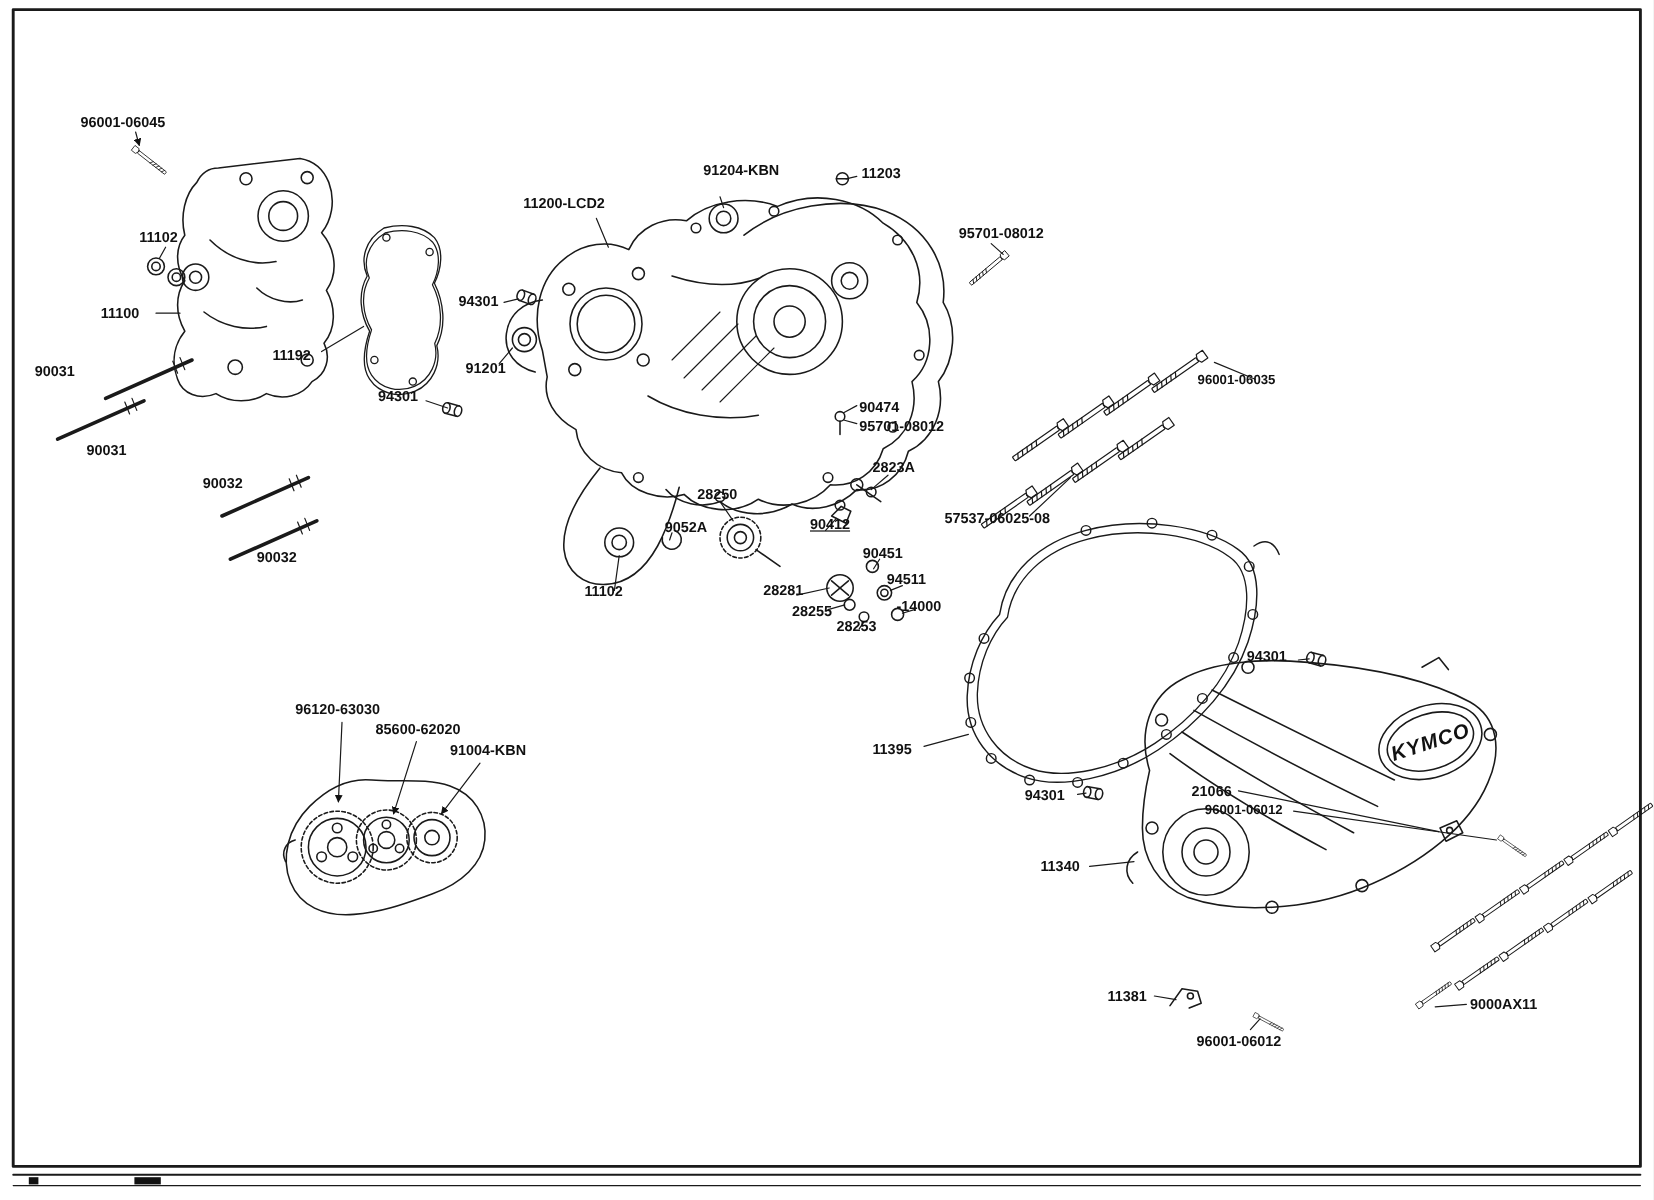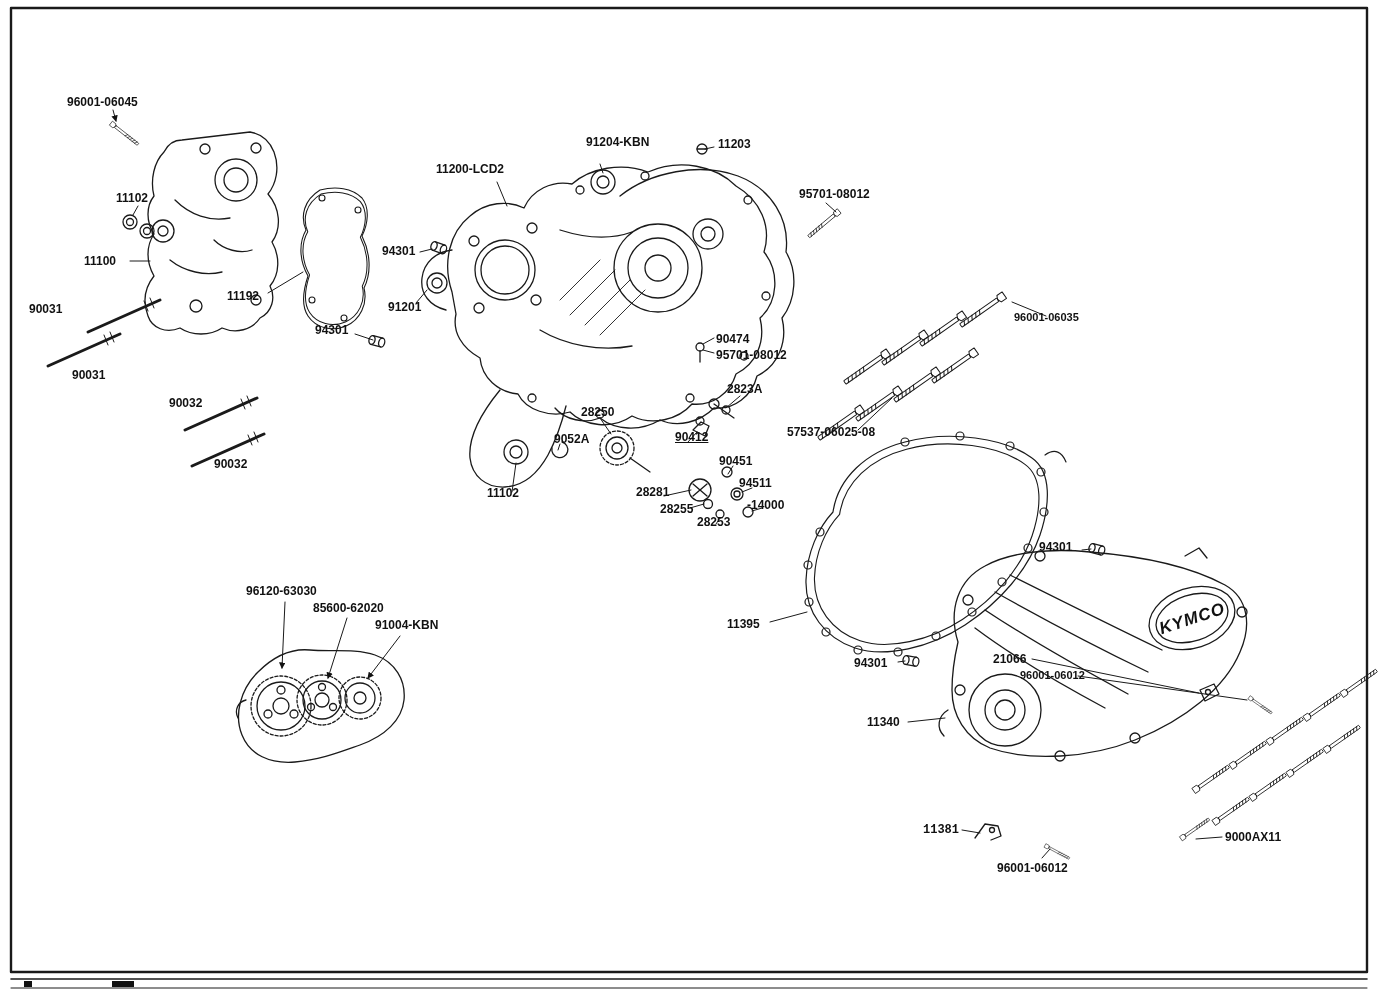--- a/index.html
+++ b/index.html
@@ -16,21 +16,20 @@
     font-weight:700;
     font-size:12px;
     line-height:16px;
     color:#111111;
     white-space:nowrap;
     letter-spacing:0px;
   }
   .part-label.small{
     font-size:11px;
     line-height:12px;
-    margin-left:16px;
   }
 </style>
 </head>
 <body>
 
 <div id="page">
 
   <svg id="drawing" width="1378" height="1000" viewBox="0 0 1378 1000" fill="none" stroke="#1a1a1a" stroke-width="1.3" stroke-linecap="round" stroke-linejoin="round">
 
     <defs>
@@ -399,17 +398,17 @@
       <div class="part-label" style="left: 487px; top: 485px;">11102</div>
       <div class="part-label" style="left: 246px; top: 583px;">96120-63030</div>
       <div class="part-label" style="left: 313px; top: 600px;">85600-62020</div>
       <div class="part-label" style="left: 375px; top: 617px;">91004-KBN</div>
       <div class="part-label" style="left: 727px; top: 616px;">11395</div>
       <div class="part-label" style="left: 1039px; top: 539px;">94301</div>
       <div class="part-label" style="left: 854px; top: 655px;">94301</div>
       <div class="part-label" style="left: 993px; top: 651px;">21066</div>
       <div class="part-label small" style="left: 1004px; top: 669px;">96001-06012</div>
       <div class="part-label" style="left: 867px; top: 714px;">11340</div>
-      <div class="part-label" style="left: 923px; top: 822px; font-family: Liberation Mono, monospace;">11381</div>
+      <div class="part-label" style="left: 923px; top: 822px;">11381</div>
       <div class="part-label" style="left: 1225px; top: 829px;">9000AX11</div>
       <div class="part-label" style="left: 997px; top: 860px;">96001-06012</div>
     </div>
 </div>
 
 </body></html>

